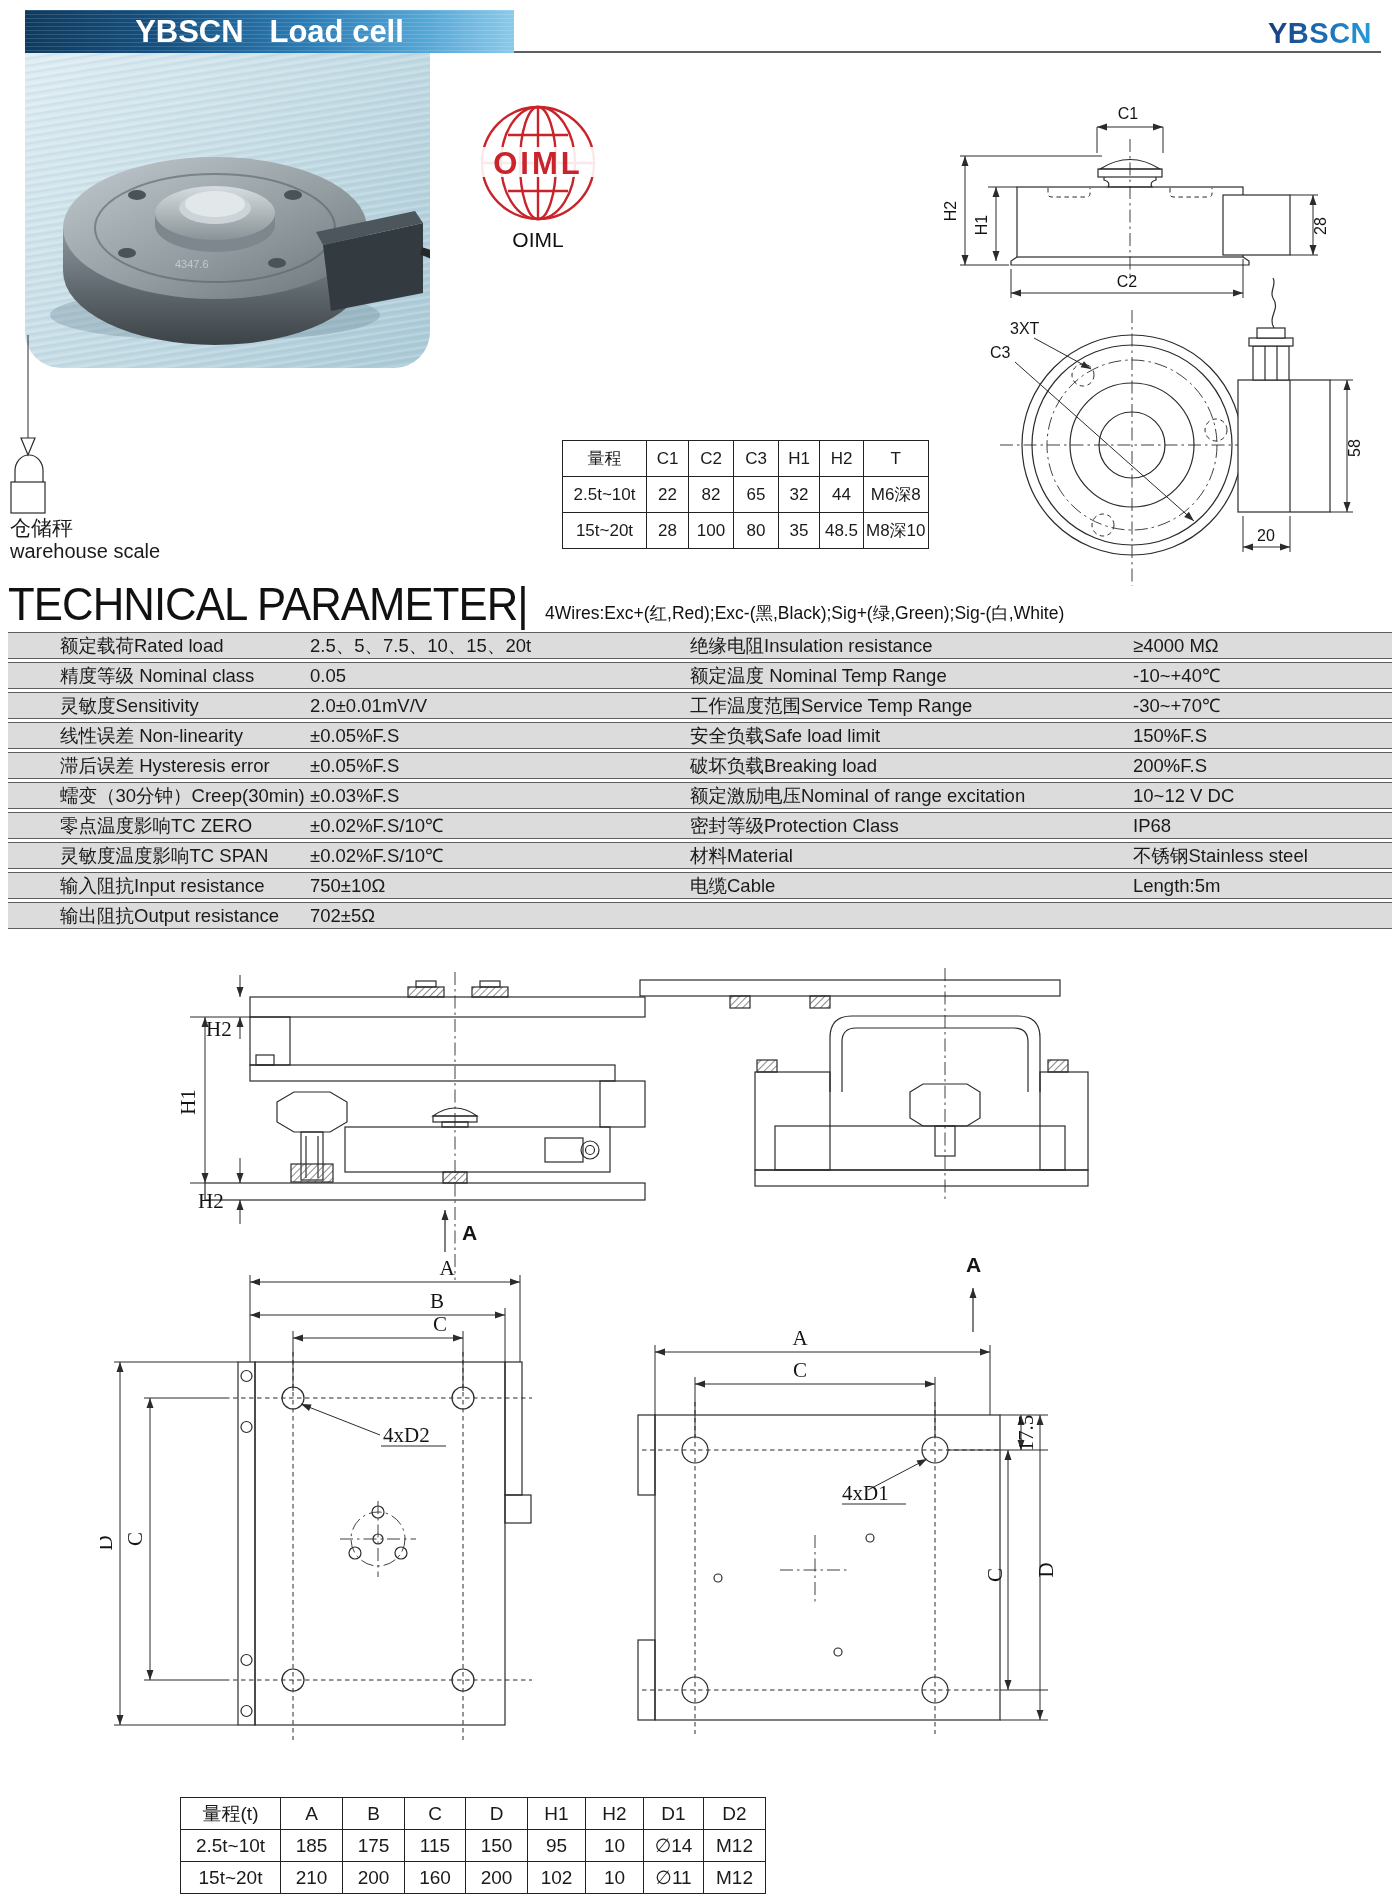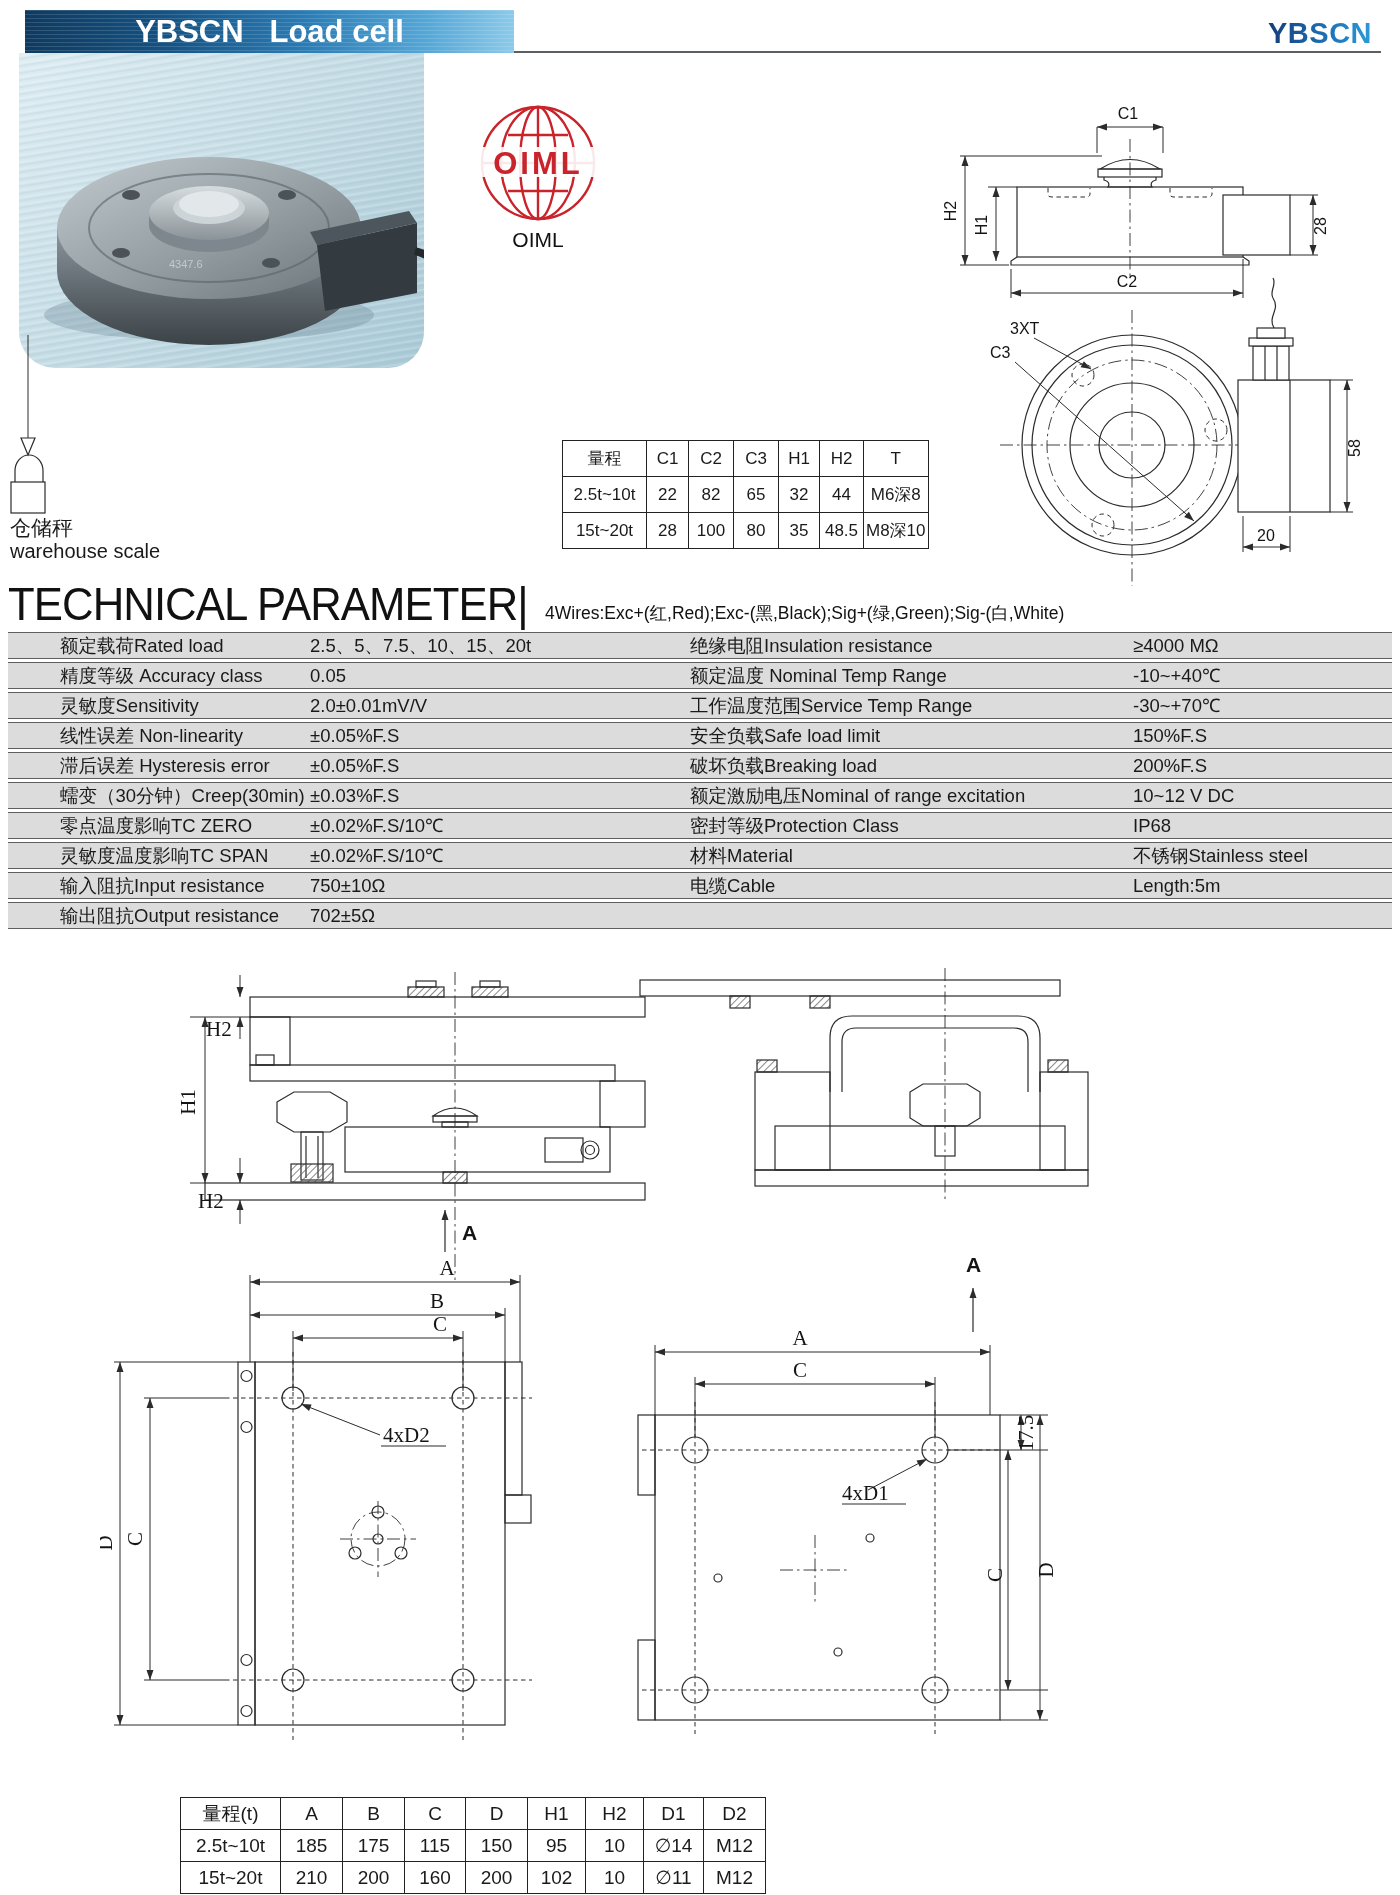--- a/index.html
+++ b/index.html
@@ -13,21 +13,21 @@
   .header-bar::after{content:"";position:absolute;inset:0;
     background:repeating-linear-gradient(180deg,rgba(255,255,255,.14) 0 1px,rgba(0,0,0,0) 1px 4px);}
   .header-title{position:absolute;width:100%;text-align:center;line-height:43px;color:#fff;
     font-size:31px;font-weight:bold;white-space:pre;z-index:2;}
   .brand{left:1268px;top:17px;font-size:29px;font-weight:bold;letter-spacing:.5px;
     background:linear-gradient(90deg,#173c7a 0%,#1d74bc 60%,#2b9bd8 100%);
     -webkit-background-clip:text;background-clip:text;color:transparent;}
   .header-line{left:25px;top:51px;width:1356px;height:2px;background:#5a5f63;}
 
   
-  .photo{left:19px;top:53px;width:405px;height:315px;border-radius:0 0 36px 36px;overflow:hidden;
+  .photo{left:25px;top:53px;width:405px;height:315px;border-radius:0 0 36px 36px;overflow:hidden;
     background:linear-gradient(135deg,#dfedf3 0%,#c7dde6 45%,#a9c9d6 100%);}
 
   
   .tp-title{left:8px;top:576px;font-size:47px;font-weight:400;letter-spacing:-1px;
     transform:scaleX(.93);transform-origin:left top;white-space:pre;color:#111;}
   .wires{left:545px;top:601px;font-size:17.5px;color:#111;}
 
   
   .app-cn{left:10px;top:514px;font-size:21px;}
   .app-en{left:10px;top:540px;font-size:20px;}
@@ -260,21 +260,21 @@
   <div class="abs wires">4Wires:Exc+(红,Red);Exc-(黑,Black);Sig+(绿,Green);Sig-(白,White)</div>
 
   <div class="abs param-table">
     <div class="param-row">
       <span class="pll">额定载荷Rated load</span>
       <span class="plv">2.5、5、7.5、10、15、20t</span>
       <span class="prl">绝缘电阻Insulation resistance</span>
       <span class="prv">≥4000 MΩ</span>
     </div>
     <div class="param-row">
-      <span class="pll">精度等级 Accuracy class</span>
+      <span class="pll">精度等级 Nominal class</span>
       <span class="plv">0.05</span>
       <span class="prl">额定温度 Nominal Temp Range</span>
       <span class="prv">-10~+40℃</span>
     </div>
     <div class="param-row">
       <span class="pll">灵敏度Sensitivity</span>
       <span class="plv">2.0±0.01mV/V</span>
       <span class="prl">工作温度范围Service Temp Range</span>
       <span class="prv">-30~+70℃</span>
     </div>

